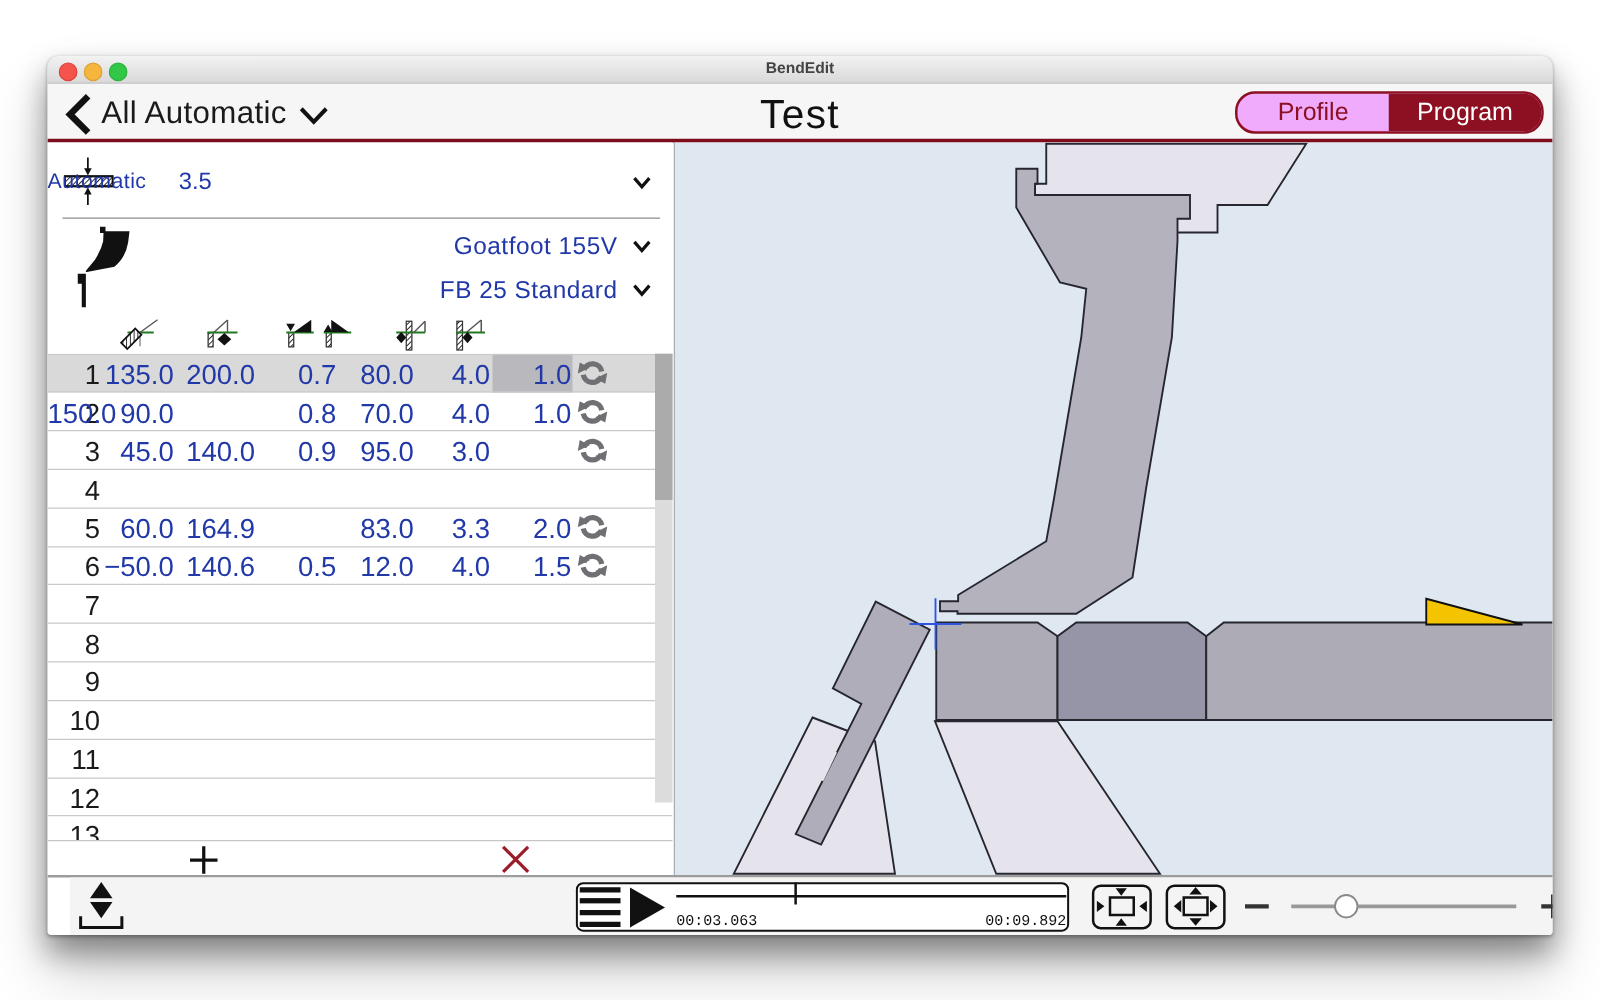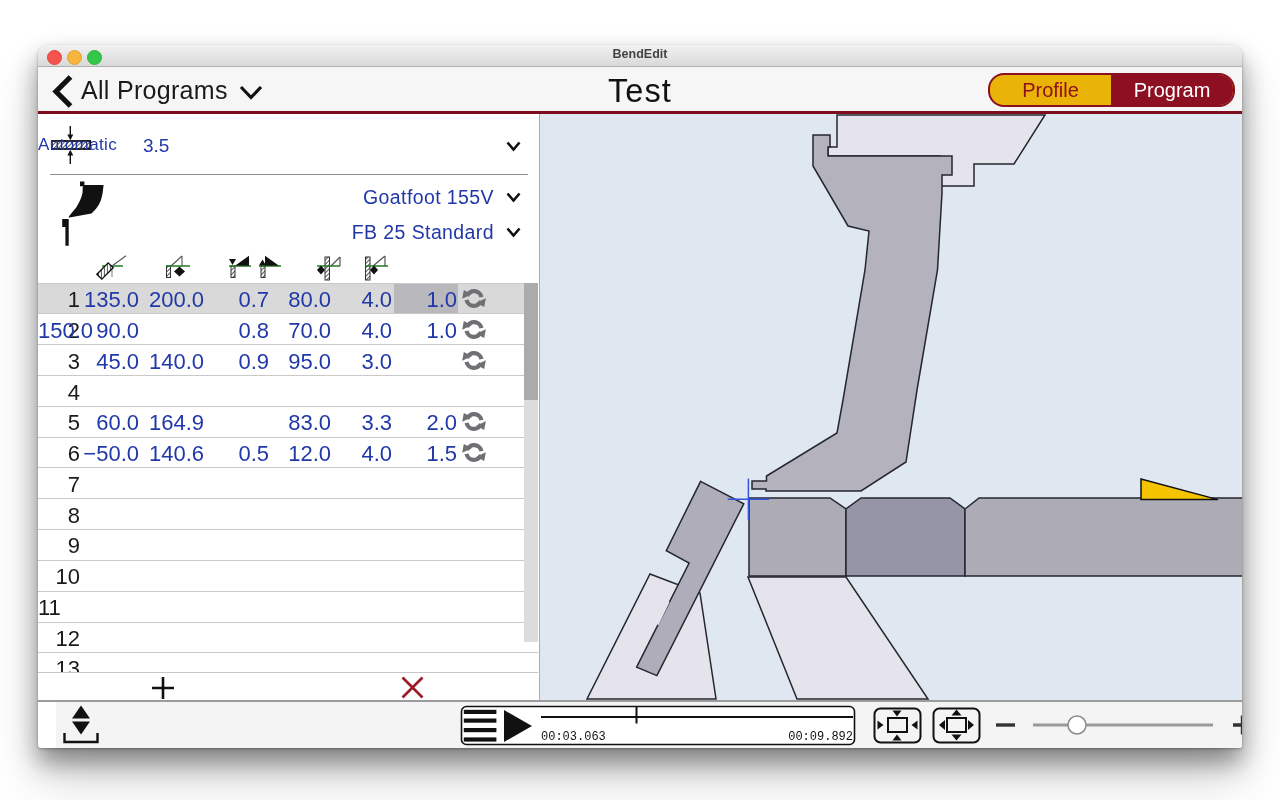--- a/index.html
+++ b/index.html
@@ -9,21 +9,21 @@
     background:#ffffff;box-shadow:0 14px 24px rgba(0,0,0,.40),0 30px 50px rgba(0,0,0,.18),0 1px 3px rgba(0,0,0,.3);overflow:hidden;}
   #titlebar{position:absolute;left:0;top:0;width:1204px;height:21px;
     background:linear-gradient(#f2f2f2,#d9d9d9);border-bottom:1px solid #b0b0b0;}
   .light{position:absolute;top:5px;width:13px;height:13px;border-radius:50%;}
   #titletext{position:absolute;left:0;top:2px;width:1204px;text-align:center;font-size:12.5px;font-weight:bold;color:#444;}
   #toolbar{position:absolute;left:0;top:22px;width:1204px;height:44px;background:#f7f6f6;}
   #redline{position:absolute;left:0;top:66px;width:1204px;height:3px;background:#7d0c1d;}
   #alabel{position:absolute;left:43px;top:31px;font-size:25px;letter-spacing:0.3px;color:#1a1a1a;}
   #testlabel{position:absolute;left:0;top:28px;width:1204px;text-align:center;font-size:32.5px;letter-spacing:1.1px;color:#111;}
   #seg{position:absolute;left:950px;top:28px;width:243px;height:30px;border:2px solid #8c1021;
-    border-radius:16px;overflow:hidden;background:#eab308;}
+    border-radius:16px;overflow:hidden;background:#f0abfc;}
   #seg .p1{position:absolute;left:0;top:0;width:121px;height:30px;color:#8c1021;font-size:20px;
     text-align:center;line-height:30px;}
   #seg .p2{position:absolute;left:121px;top:0;width:122px;height:30px;background:#8c1021;color:#fff;
     font-size:20px;text-align:center;line-height:30px;}
   #leftpanel{position:absolute;left:0;top:69px;width:500px;height:558px;background:#fff;}
   #leftfooter{position:absolute;left:0;top:627px;width:500px;height:28px;background:#fff;
     border-top:1px solid #c6c6c6;}
   #divider{position:absolute;left:500.5px;top:69px;width:1.5px;height:586px;background:#a9adb4;}
   #canvas{position:absolute;left:502px;top:69px;width:702px;height:586px;background:#dfe8f1;}
   #barline{position:absolute;left:0;top:655px;width:1204px;height:2px;background:#9c9c9c;}
@@ -51,21 +51,21 @@
   <div id="titlebar">
     <div class="light" style="left:9px;background:#f5544d;border:0.5px solid #e0443e;"></div>
     <div class="light" style="left:29px;background:#f6b53d;border:0.5px solid #dfa133;"></div>
     <div class="light" style="left:49px;background:#33c748;border:0.5px solid #2bb33d;"></div>
     <div id="titletext">BendEdit</div>
   </div>
   <div id="toolbar"></div>
   <svg class="abs" style="left:14px;top:30px" width="22" height="33" viewBox="0 0 22 33">
     <path d="M18.5,2 L4,16.5 L18.5,31" fill="none" stroke="#111" stroke-width="5.2"></path>
   </svg>
-  <div id="alabel">All Programs</div>
+  <div id="alabel">All Automatic</div>
   <svg class="abs" style="left:201px;top:40px" width="24" height="15" viewBox="0 0 24 15">
     <path d="M2,2 L12,12.5 L22,2" class="caret" style="stroke-width:3.2"></path>
   </svg>
   <div id="testlabel">Test</div>
   <div id="seg">
       <div class="p1">Profile</div>
       <div class="p2">Program</div>
     </div>
   <div id="redline"></div>
 
@@ -194,21 +194,21 @@
       <div class="rowtxt" style="left:0;top:158px;width:101px;text-align:right;">−50.0</div>
       <div class="rowtxt" style="left:0;top:158px;width:166px;text-align:right;">140.6</div>
       <div class="rowtxt" style="left:0;top:158px;width:231px;text-align:right;">0.5</div>
       <div class="rowtxt" style="left:0;top:158px;width:293px;text-align:right;">12.0</div>
       <div class="rowtxt" style="left:0;top:158px;width:354px;text-align:right;">4.0</div>
       <div class="rowtxt" style="left:0;top:158px;width:419px;text-align:right;">1.5</div>
       <div class="rownum" style="left:0;top:189px;width:42px;text-align:right;">7</div>
       <div class="rownum" style="left:0;top:220px;width:42px;text-align:right;">8</div>
       <div class="rownum" style="left:0;top:250px;width:42px;text-align:right;">9</div>
       <div class="rownum" style="left:0;top:281px;width:42px;text-align:right;">10</div>
-      <div class="rownum" style="left:0;top:312px;width:42px;">11</div>
+      <div class="rownum" style="left:0;top:312px;width:42px;text-align:right;">11</div>
       <div class="rownum" style="left:0;top:343px;width:42px;text-align:right;">12</div>
       <div class="rownum" style="left:0;top:373px;width:42px;text-align:right;">13</div>
 
       <svg class="ref" style="top:4px;">
           <use href="#refresh"></use>
         </svg>
       <svg class="ref" style="top:35px;">
           <use href="#refresh"></use>
         </svg>
       <svg class="ref" style="top:66px;">

